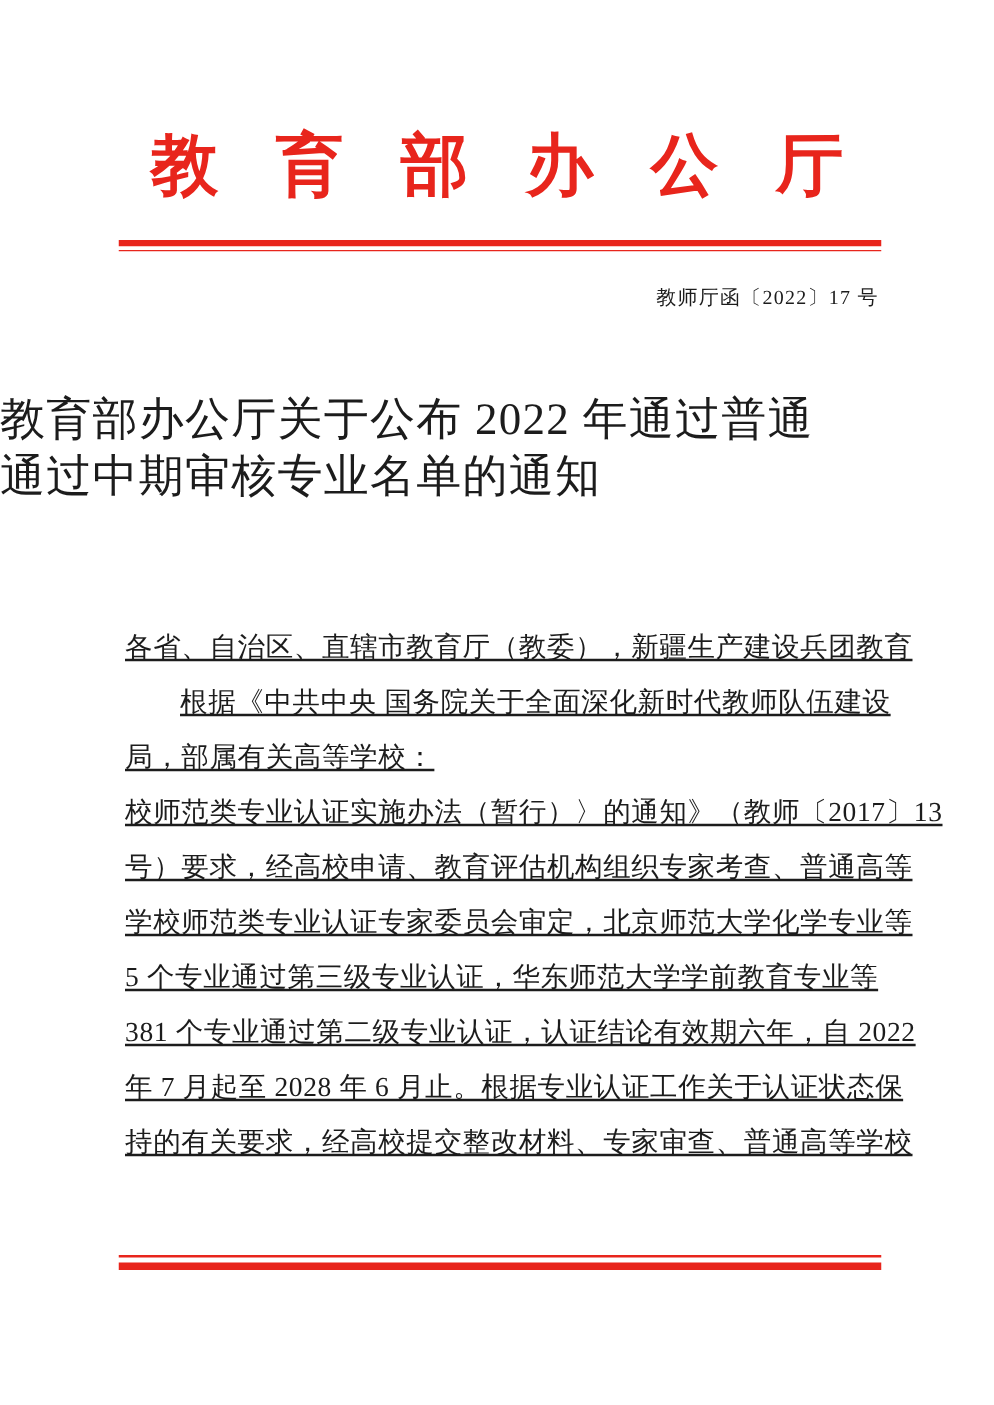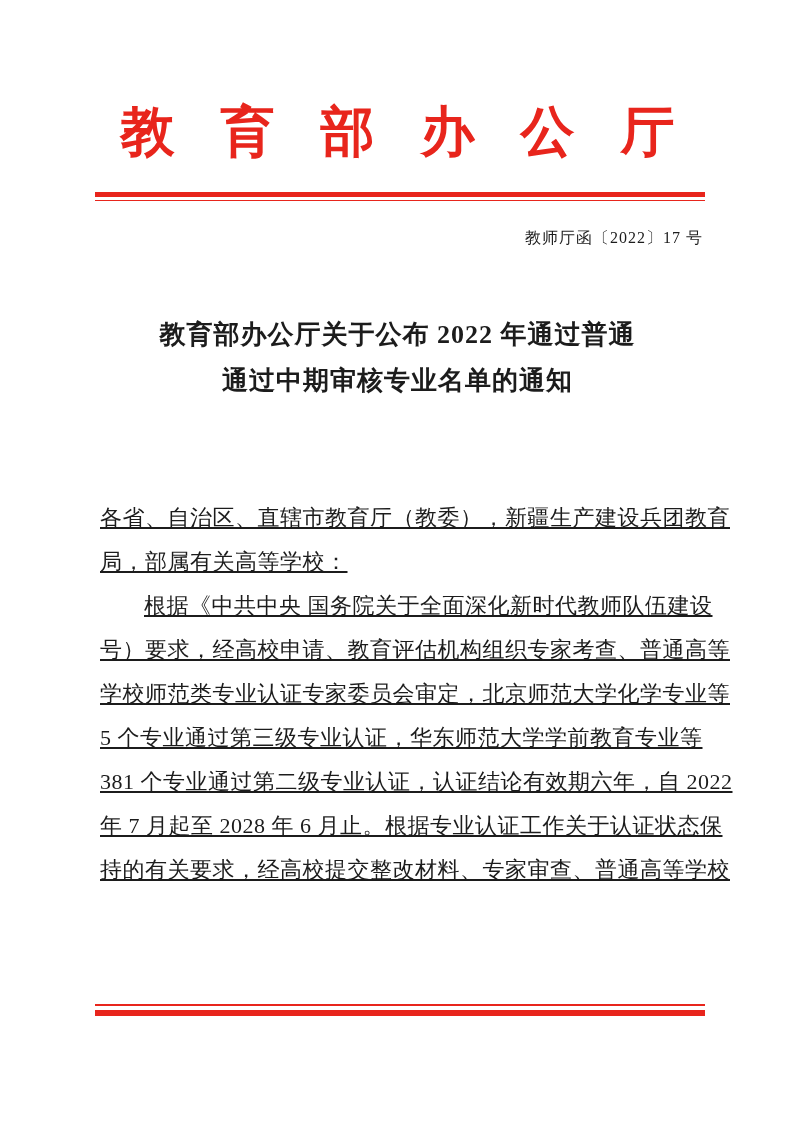--- a/index.html
+++ b/index.html
@@ -55,23 +55,23 @@
     letter-spacing: 1px;
     white-space: nowrap;
   }
 
   
   .title-block {
     position: absolute;
     top: 312px;
     left: 0;
     right: 0;
-    text-align: center;
-    font-weight: bold;
-    font-size: 26px;
+    text-align: left;
+    font-weight: normal;
+    font-size: 36px;
     line-height: 46px;
     letter-spacing: 1px;
   }
 
   
   .body-block {
     position: absolute;
     top: 496px;
     left: 100px;
     width: 608px;
@@ -102,22 +102,23 @@
 
   <div class="doc-number">教师厅函〔2022〕17 号</div>
 
   <div class="title-block">
     <div>教育部办公厅关于公布 2022 年通过普通</div>
     <div>通过中期审核专业名单的通知</div>
   </div>
 
   <div class="body-block">
     <div class="body-line">各省、自治区、直辖市教育厅（教委），新疆生产建设兵团教育</div>
+    <div class="body-line indent">根据《中共中央 国务院关于全面深化新时代教师队伍建设</div>
     <div class="body-line">局，部属有关高等学校：</div>
-    <div class="body-line indent">根据《中共中央 国务院关于全面深化新时代教师队伍建设</div>
+    <div class="body-line">校师范类专业认证实施办法（暂行）〉的通知》（教师〔2017〕13</div>
     <div class="body-line">号）要求，经高校申请、教育评估机构组织专家考查、普通高等</div>
     <div class="body-line">学校师范类专业认证专家委员会审定，北京师范大学化学专业等</div>
     <div class="body-line">5 个专业通过第三级专业认证，华东师范大学学前教育专业等</div>
     <div class="body-line">381 个专业通过第二级专业认证，认证结论有效期六年，自 2022</div>
     <div class="body-line">年 7 月起至 2028 年 6 月止。根据专业认证工作关于认证状态保</div>
     <div class="body-line">持的有关要求，经高校提交整改材料、专家审查、普通高等学校</div>
   </div>
 
   <div class="rule rule-bottom">
     <div class="thin"></div>

